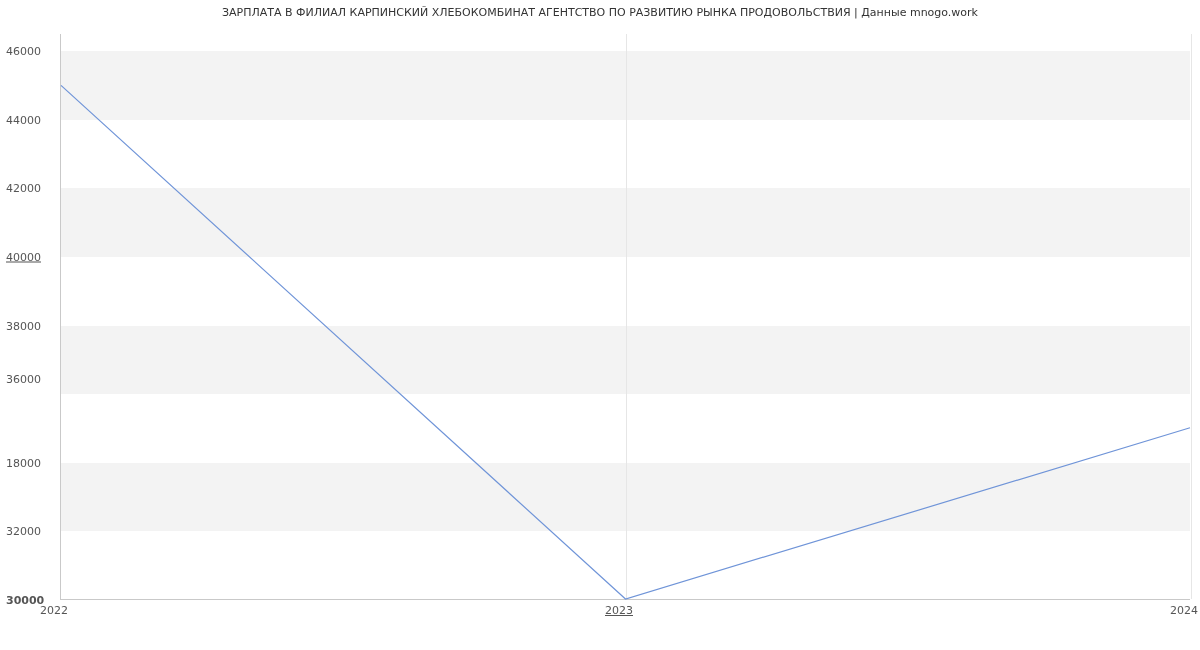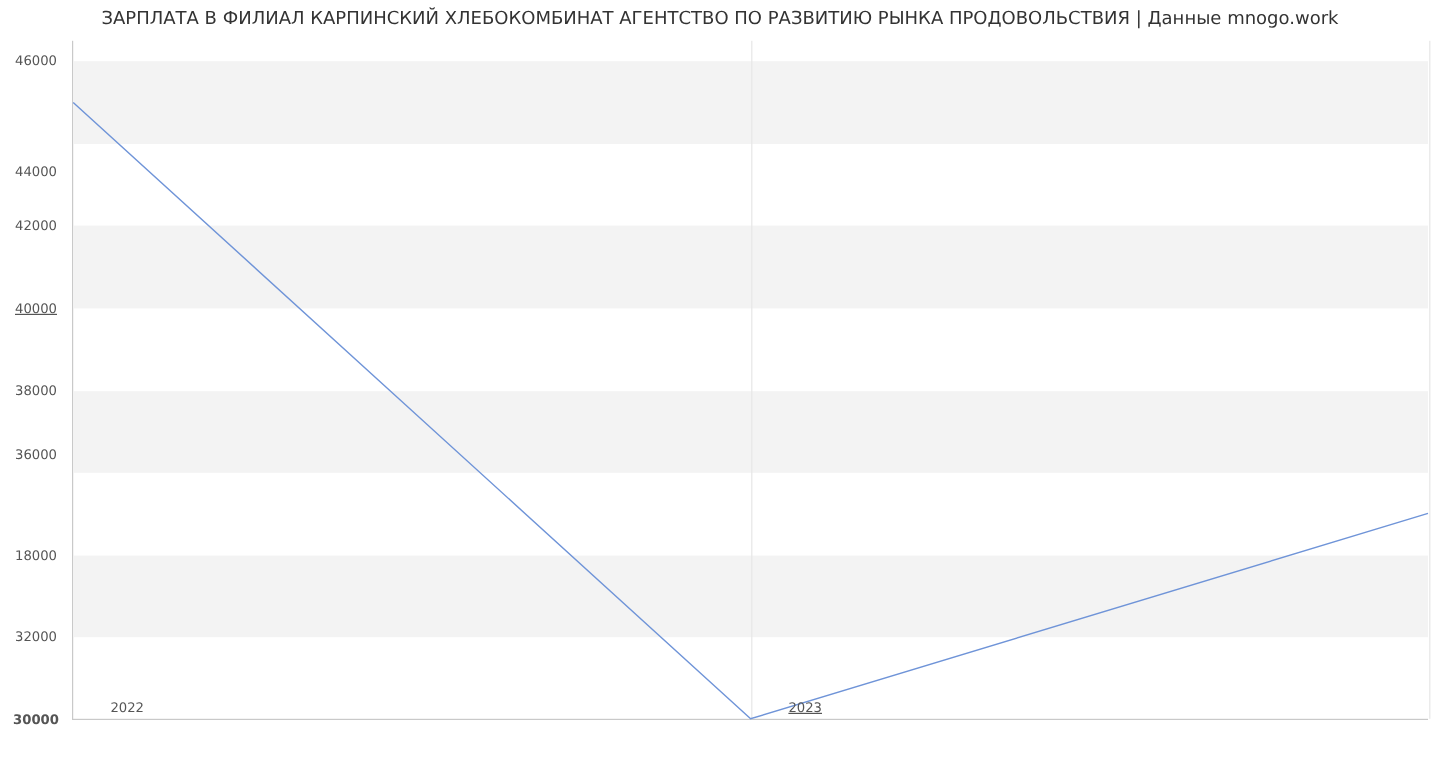--- a/index.html
+++ b/index.html
@@ -15,21 +15,21 @@
     position: relative;
     width: 1200px;
     height: 650px;
   }
   .title {
     position: absolute;
     top: 6px;
     left: 0;
     right: 0;
     text-align: center;
-    font-size: 15px;
+    font-size: 11px;
     font-weight: 400;
     color: #333333;
   }
   .plot {
     position: absolute;
     left: 60px;
     top: 34px;
     width: 1130px;   
     height: 566px;   
     border-left: 1px solid #c9c9c9;
@@ -48,32 +48,31 @@
     bottom: 0;
     width: 0;
     border-left: 1px solid #e6e6e6;
   }
   .y-tick-label {
     position: absolute;
     right: 1146px; 
     font-size: 11px;
     color: #555555;
     transform: translateY(-50%);
-    text-align: center;
+    text-align: left;
     width: 48px;
   }
   .x-tick-label {
     position: absolute;
-    top: 583px;
+    top: 604px;
     font-size: 11px;
     color: #555555;
     transform: translateX(-50%);
-    text-align: right;
+    text-align: left;
     width: 40px;
-    margin-left: 40px;
   }
   svg.line-layer {
     position: absolute;
     left: 0;
     top: 0;
     width: 100%;
     height: 100%;
     overflow: visible;
   }
   .series-line {
@@ -99,18 +98,18 @@
       <polyline id="series" class="series-line" points="0.00,51.45 565.00,566.00 1130.00,394.48"></polyline>
     </svg>
   </div>
 <div class="y-tick-label" style="top: 600px; font-weight: bold;">30000</div>
     <div class="y-tick-label" style="top: 531.394px;">32000</div>
     <div class="y-tick-label" style="top: 462.788px;">18000</div>
     <div class="y-tick-label" style="top: 379px;">36000</div>
     <div class="y-tick-label" style="top: 325.576px;">38000</div>
     <div class="y-tick-label" style="top: 256.97px; text-decoration: underline;">40000</div>
     <div class="y-tick-label" style="top: 188.364px;">42000</div>
-    <div class="y-tick-label" style="top: 119.758px; margin-top: 23px;">44000</div>
+    <div class="y-tick-label" style="top: 119.758px;">44000</div>
     <div class="y-tick-label" style="top: 51.1515px;">46000</div>
     <div class="x-tick-label" style="left: 60px;">2022</div>
     <div class="x-tick-label" style="left: 625px; text-decoration: underline;">2023</div>
     <div class="x-tick-label" style="left: 1190px;">2024</div>
   </div>
 
 </body></html>

